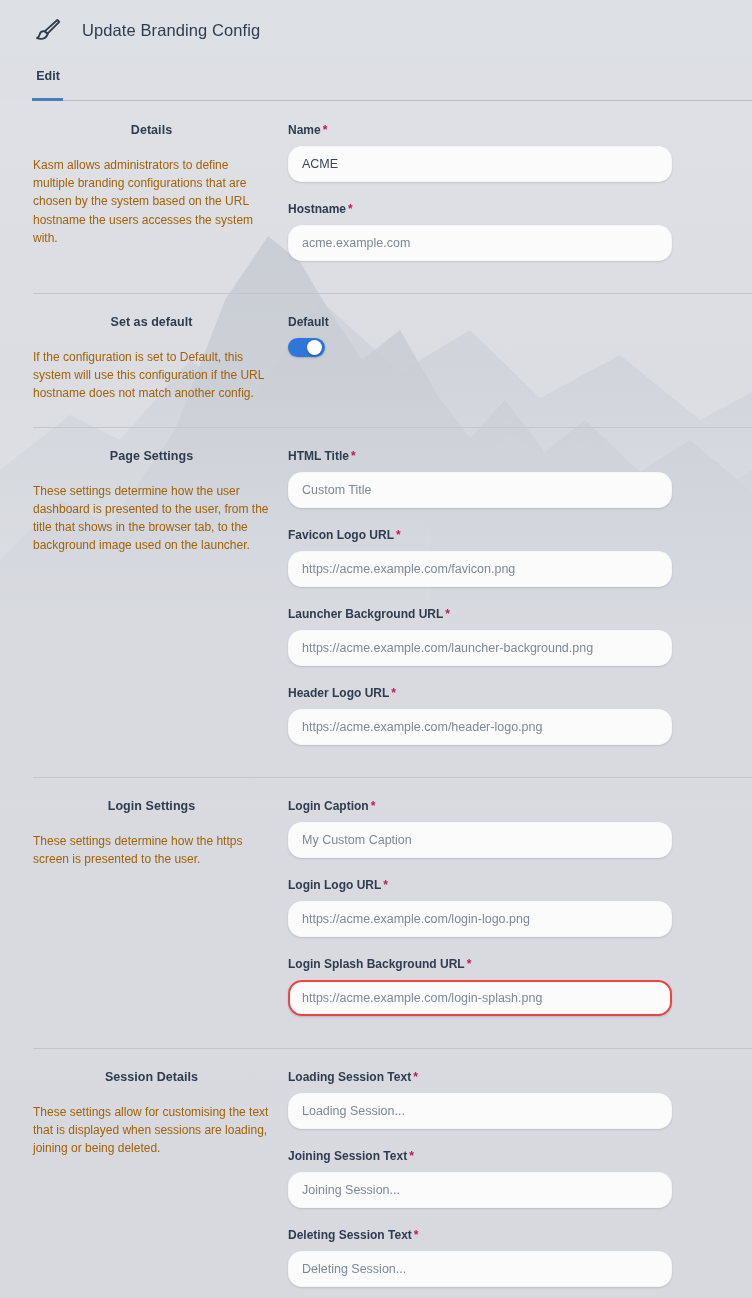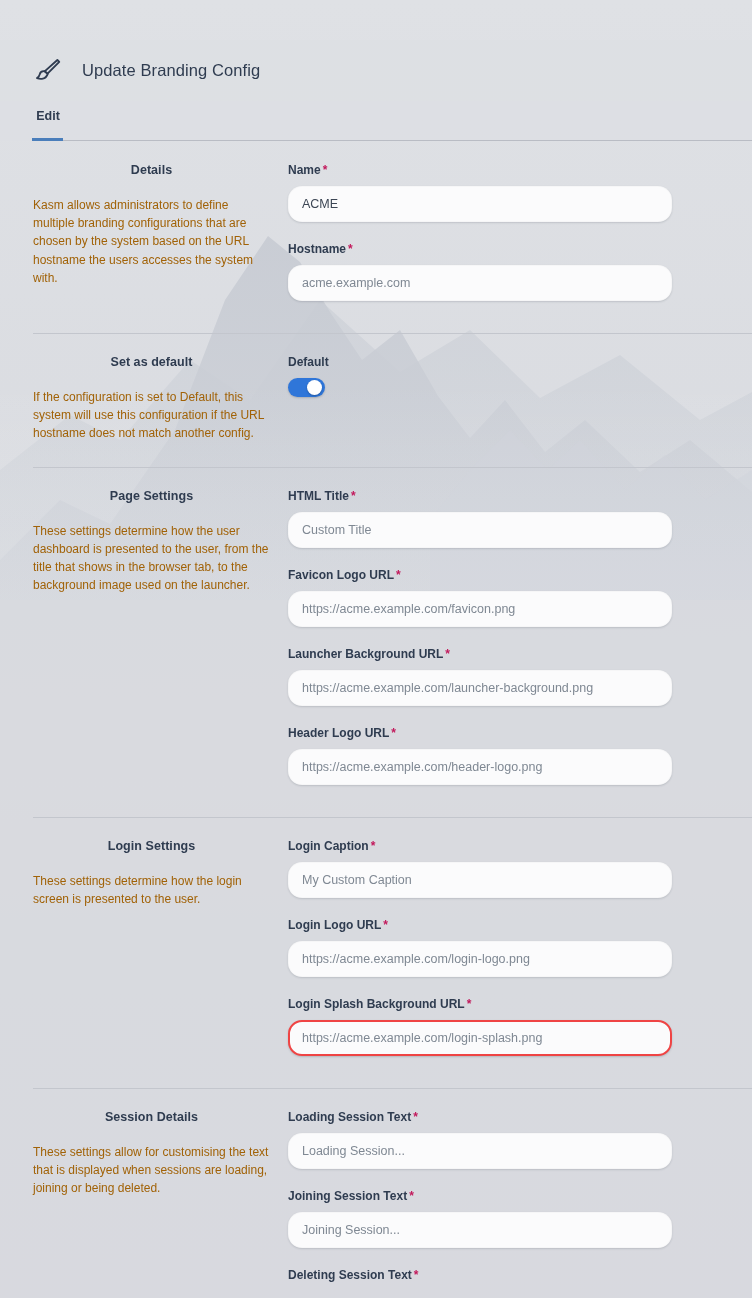--- a/index.html
+++ b/index.html
@@ -36,21 +36,20 @@
   }
 
   
   .header {
     height: 61px;
     display: flex;
     align-items: center;
     padding-left: 33px;
     gap: 19px;
     background: rgba(221,223,227,0.82);
-    margin-top: 40px;
   }
   .brush-icon { width: 30px; height: 30px; display: block; flex: none; }
   .header-title {
     font-size: 16.5px;
     color: #2f3c50;
     letter-spacing: 0.1px;
   }
 
   
   .tabbar {
@@ -314,21 +313,21 @@
           <span>Header Logo URL</span><span class="req">*</span>
         </label>
         <input class="text-input" type="text" placeholder="https://acme.example.com/header-logo.png" style="">
       </div>
     </div>
   </div>
 
   <div class="section">
     <div class="section-left">
       <div class="section-title">Login Settings</div>
-      <div class="section-desc">These settings determine how the login screen is presented to the user.</div>
+      <div class="section-desc">These settings determine how the https screen is presented to the user.</div>
     </div>
     <div class="section-right">
       <div class="field">
         <label class="field-label">
           <span>Login Caption</span><span class="req">*</span>
         </label>
         <input class="text-input" type="text" placeholder="My Custom Caption" style="">
       </div>
       <div class="field">
         <label class="field-label">
@@ -360,17 +359,18 @@
       <div class="field">
         <label class="field-label">
           <span>Joining Session Text</span><span class="req">*</span>
         </label>
         <input class="text-input" type="text" placeholder="Joining Session..." style="">
       </div>
       <div class="field">
         <label class="field-label">
           <span>Deleting Session Text</span><span class="req">*</span>
         </label>
+        <input class="text-input" type="text" placeholder="Deleting Session..." style="">
       </div>
     </div>
   </div>
 
 </div>
 
 </body></html>

